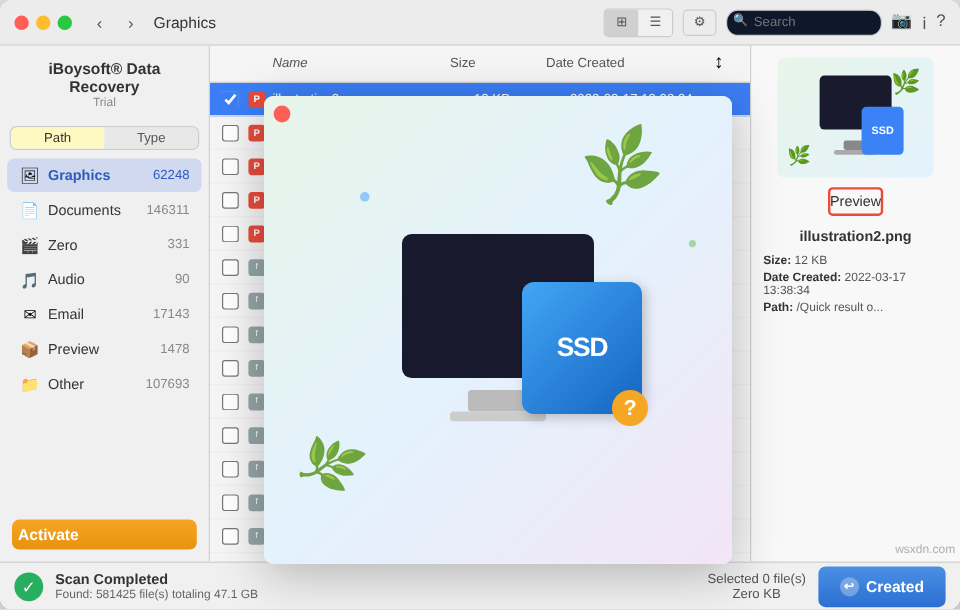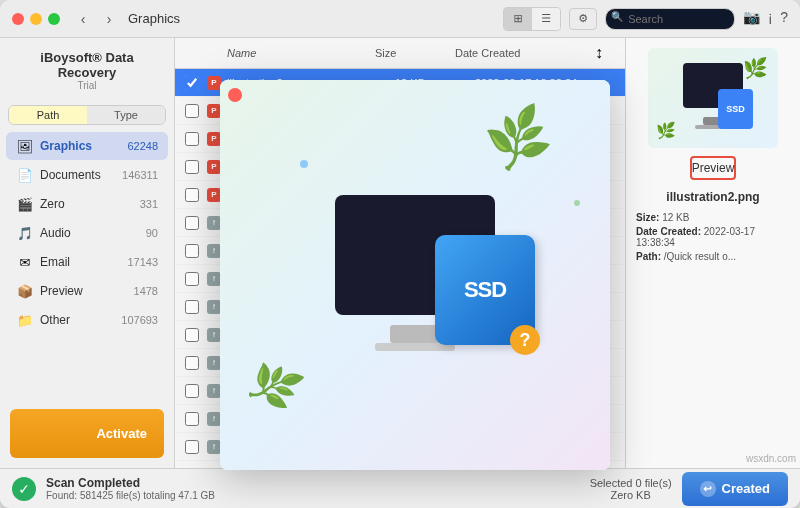--- a/index.html
+++ b/index.html
@@ -226,25 +226,25 @@
     .sidebar-item.active .sidebar-item-count {
       color: #2c5db8;
       margin-left: 24px;
     }
     .activate-btn {
       margin: 8px 10px 10px;
       background: linear-gradient(to bottom, #f5a623, #e8920f);
       color: #fff;
       border: none;
       border-radius: 6px;
-      padding: 17px;
+      padding: 5px;
       font-size: 13px;
       font-weight: 600;
       cursor: pointer;
-      text-align: right;
+      text-align: left;
     }
 
     
     .file-area {
       flex: 1;
       display: flex;
       flex-direction: column;
       overflow: hidden;
     }
     .file-list-header {

